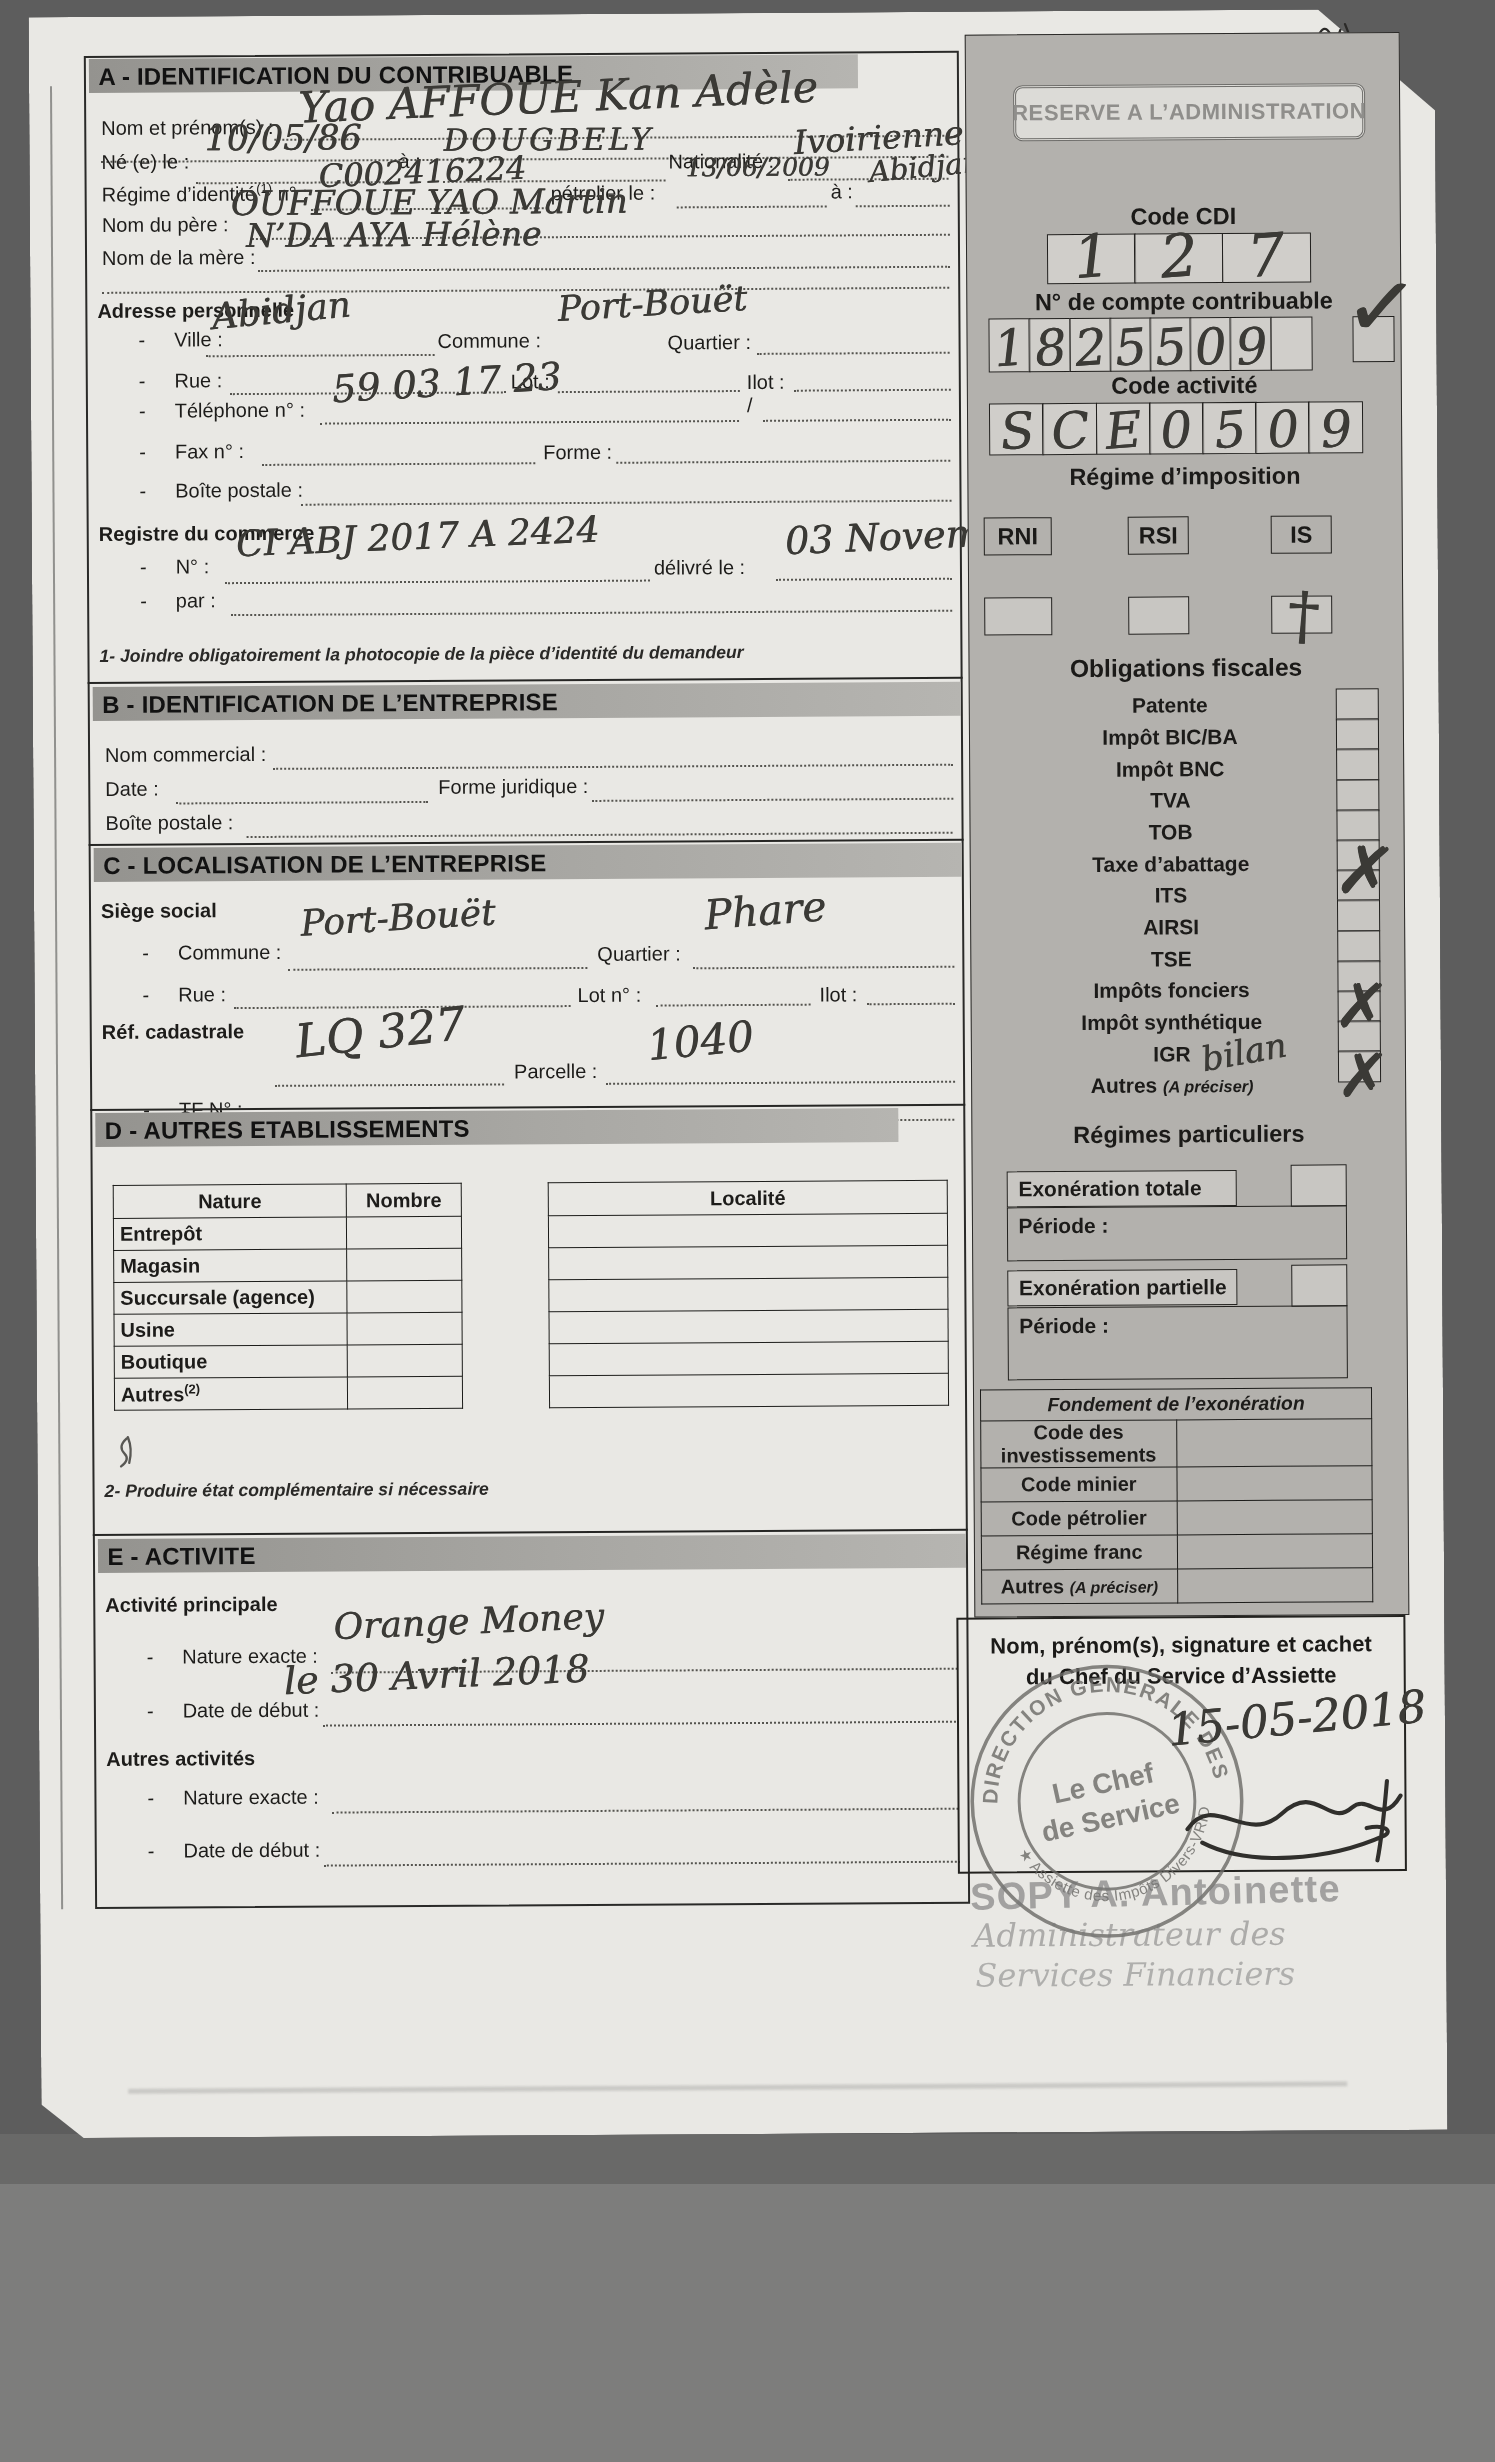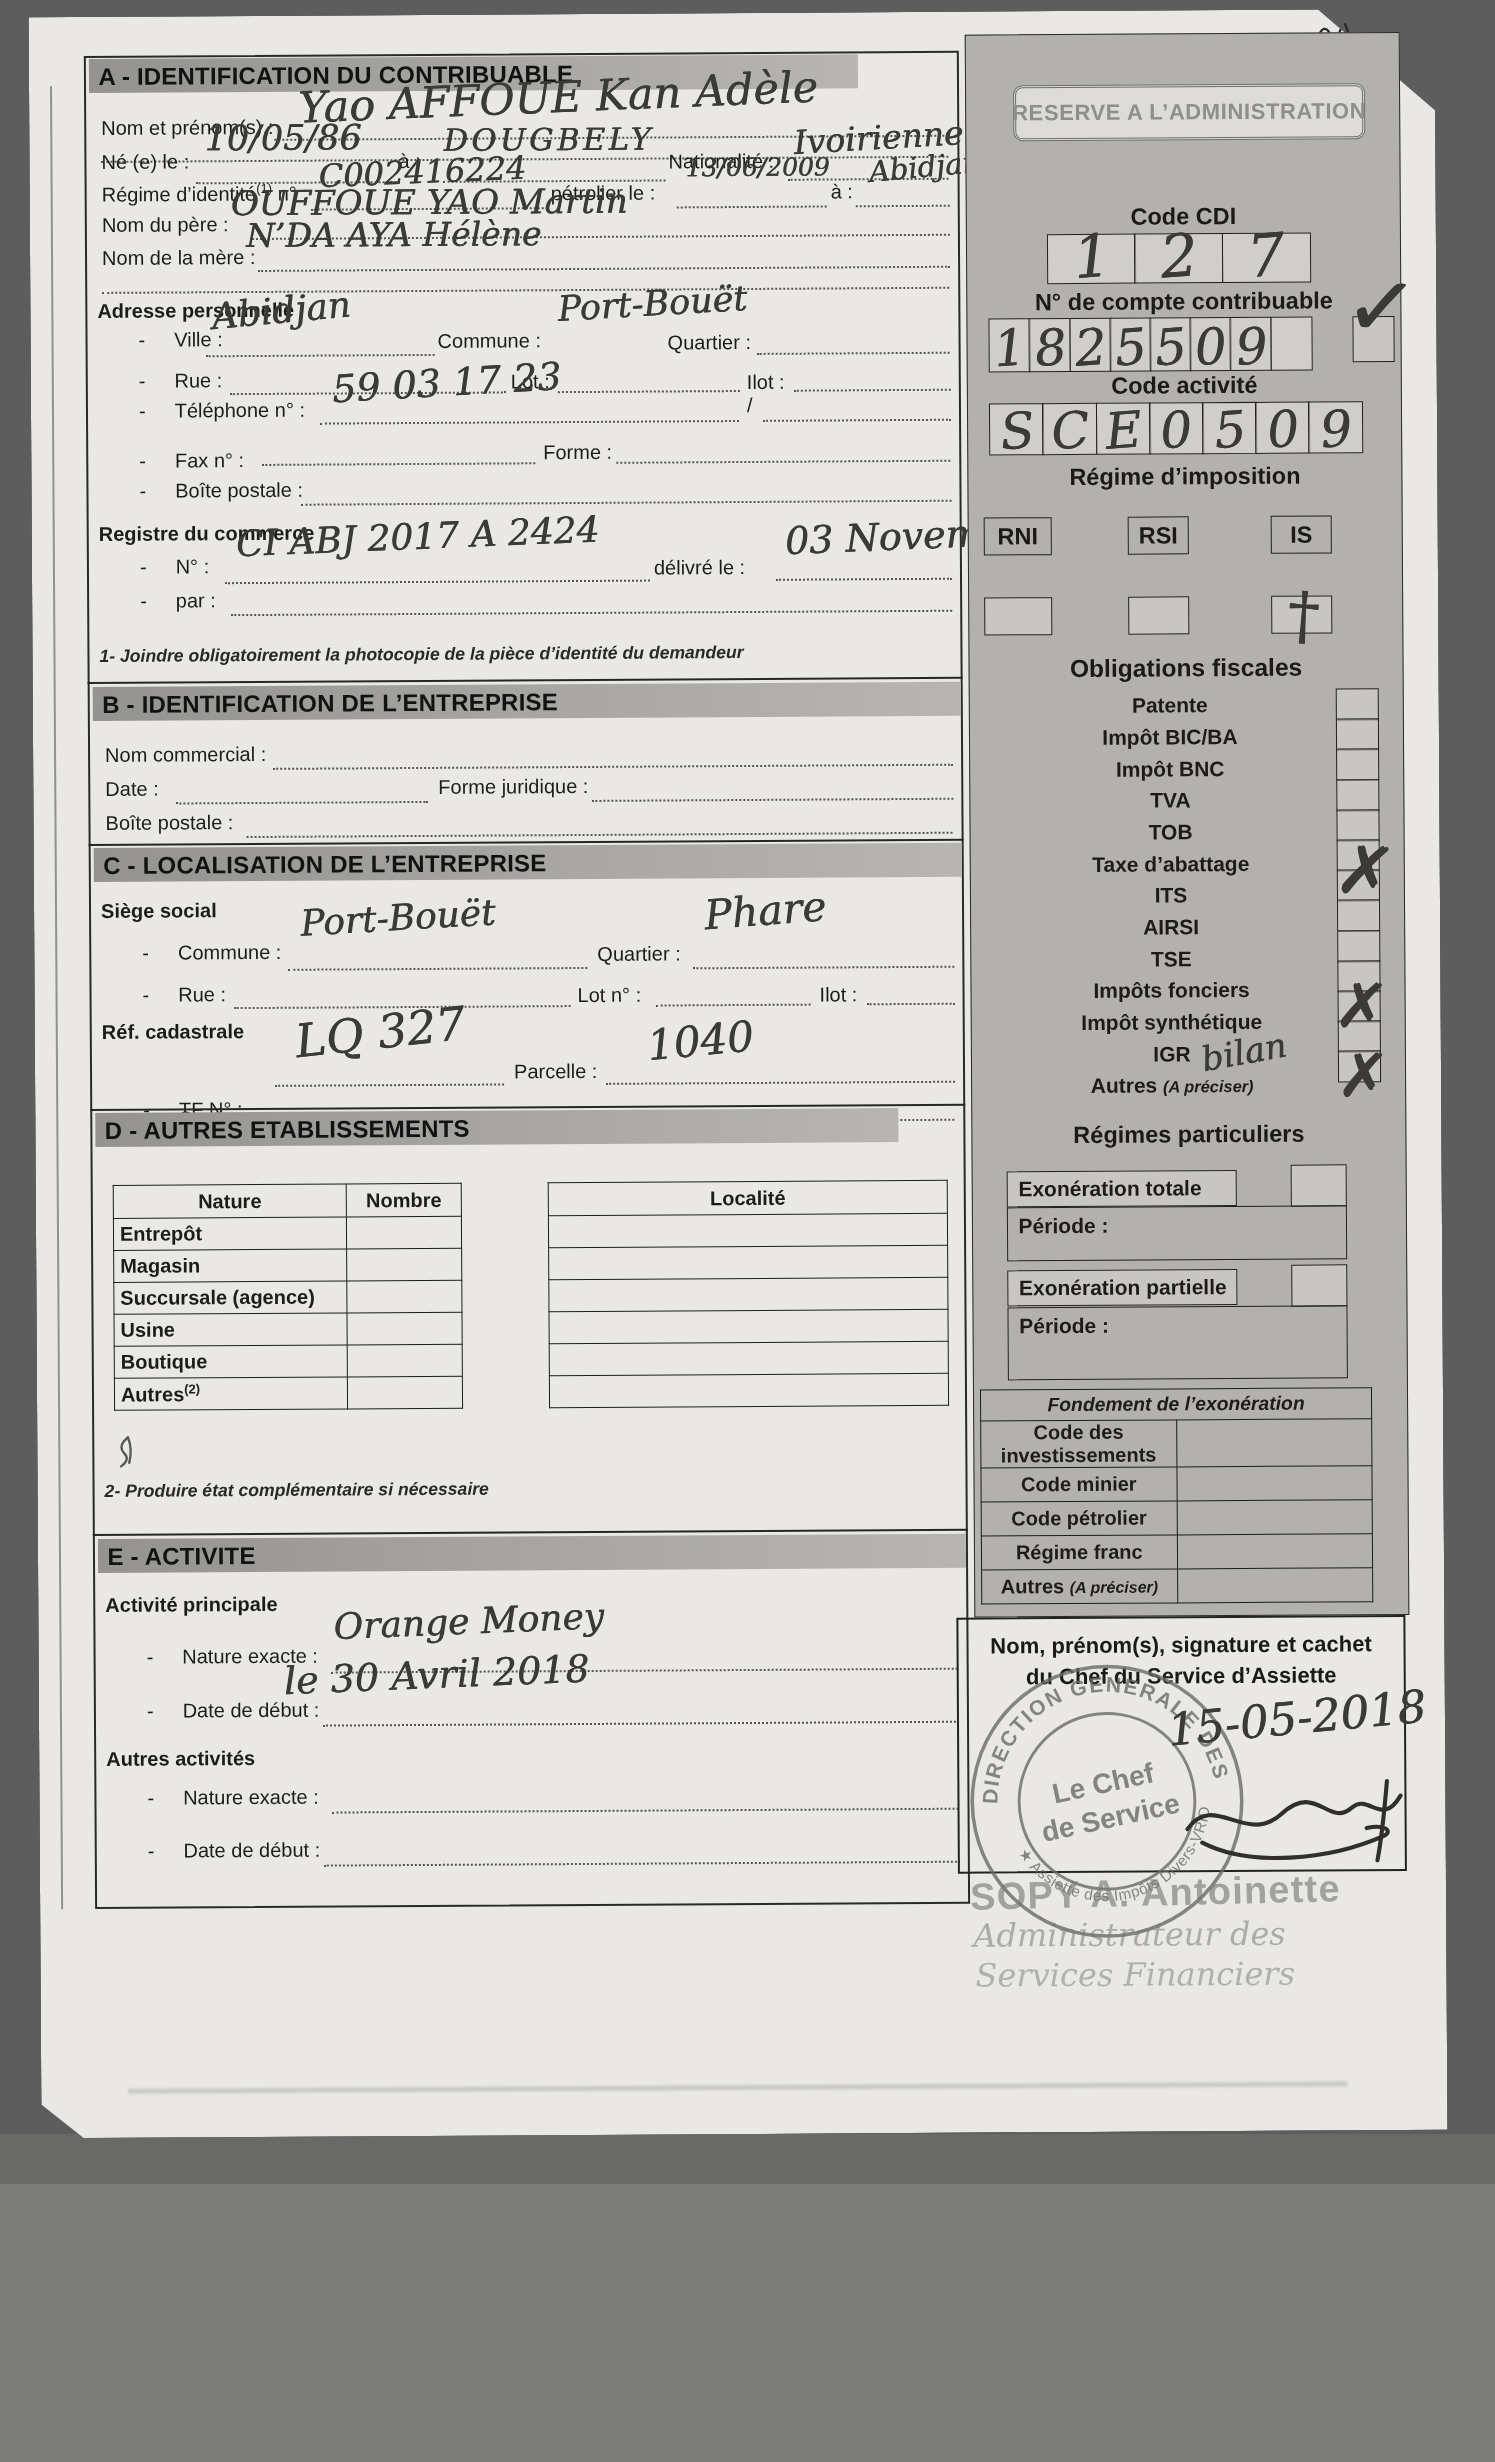--- a/index.html
+++ b/index.html
@@ -110,21 +110,21 @@
   <div class="dot" style="left:563px;top:390px;width:182px"></div>
   <div class="lbl" style="left:752px;top:371px">Ilot :</div>
   <div class="dot" style="left:799px;top:390px;width:157px"></div>
 
   <div class="lbl" style="left:144px;top:396px"><span>-</span><span style="margin-left:29px">Téléphone n° :</span></div>
   <div class="hand" style="left:337px;top:362px;font-size:38px;transform:rotate(-3deg)">59 03 17 23</div>
   <div class="dot" style="left:325px;top:420px;width:419px"></div>
   <div class="lbl" style="left:752px;top:394px">/</div>
   <div class="dot" style="left:768px;top:420px;width:188px"></div>
 
-  <div class="lbl" style="left:144px;top:446px"><span>-</span><span style="margin-left:29px">Fax n° :</span></div>
+  <div class="lbl" style="left:144px;top:437px"><span>-</span><span style="margin-left:29px">Fax n° :</span></div>
   <div class="dot" style="left:267px;top:461px;width:273px"></div>
   <div class="lbl" style="left:548px;top:440px">Forme :</div>
   <div class="dot" style="left:621px;top:461px;width:334px"></div>
 
   <div class="lbl" style="left:144px;top:476px"><span>-</span><span style="margin-left:29px">Boîte postale :</span></div>
   <div class="dot" style="left:305px;top:501px;width:651px"></div>
 
   <div class="lbl grp" style="left:103px;top:519px">Registre du commerce</div>
   <div class="lbl" style="left:144px;top:552px"><span>-</span><span style="margin-left:29px">N° :</span></div>
   <div class="hand" style="left:240px;top:517px;font-size:36px;transform:rotate(-2deg)">CI ABJ 2017 A 2424</div>

